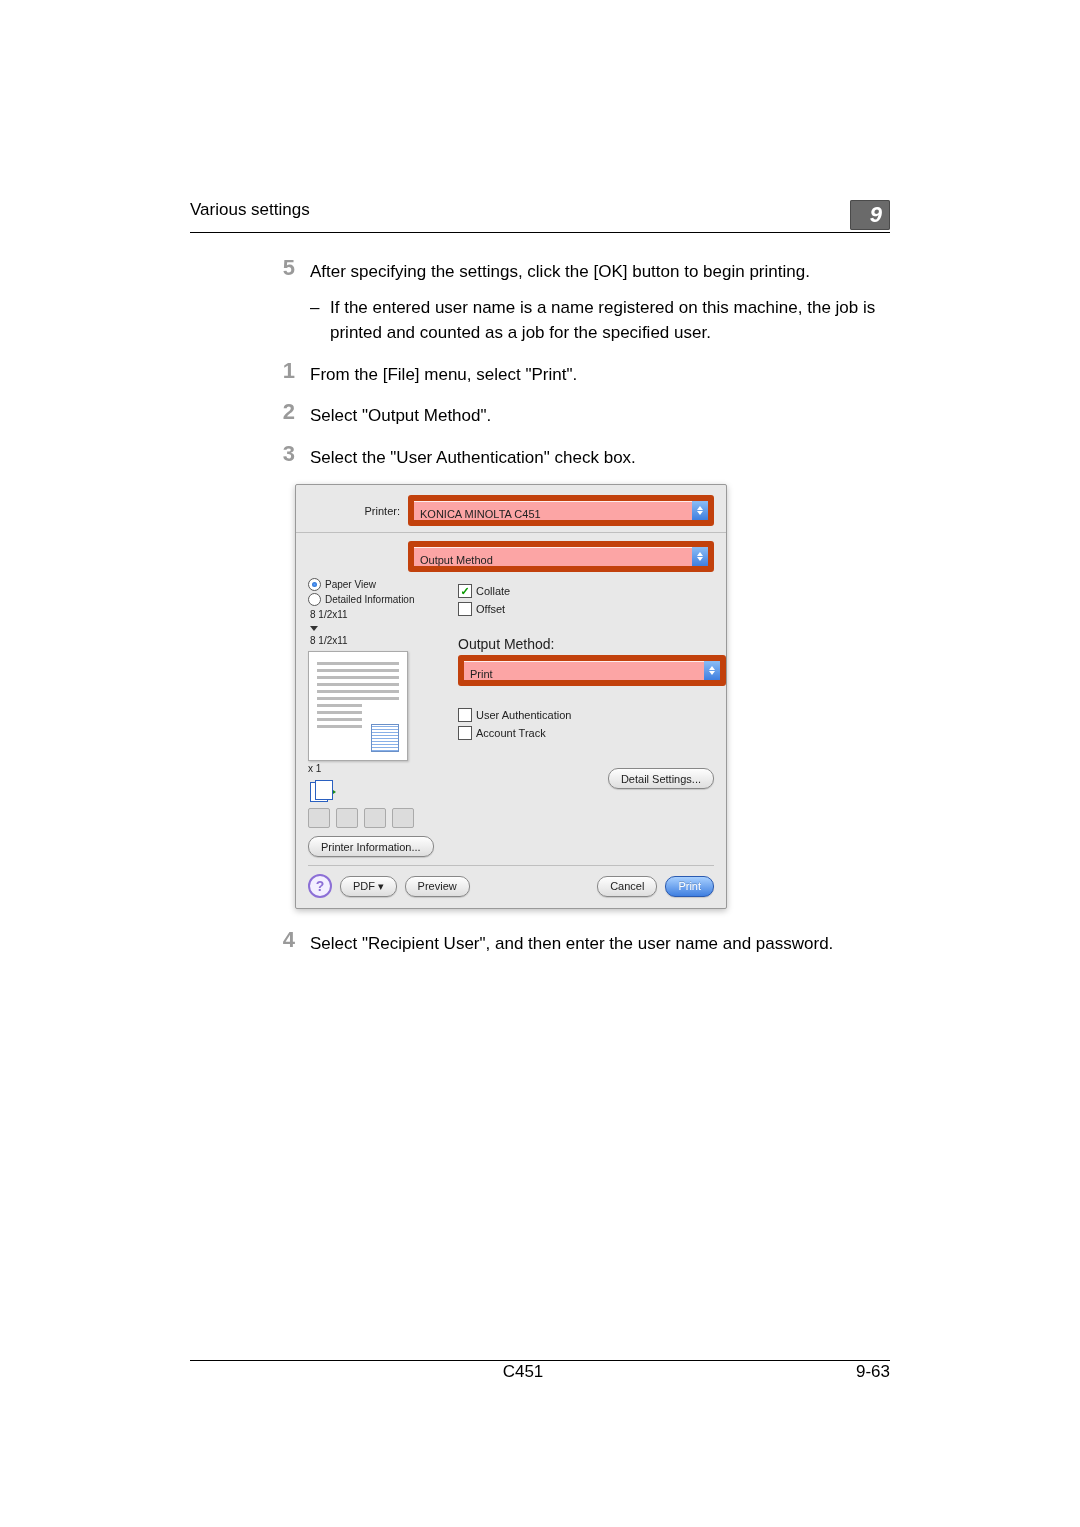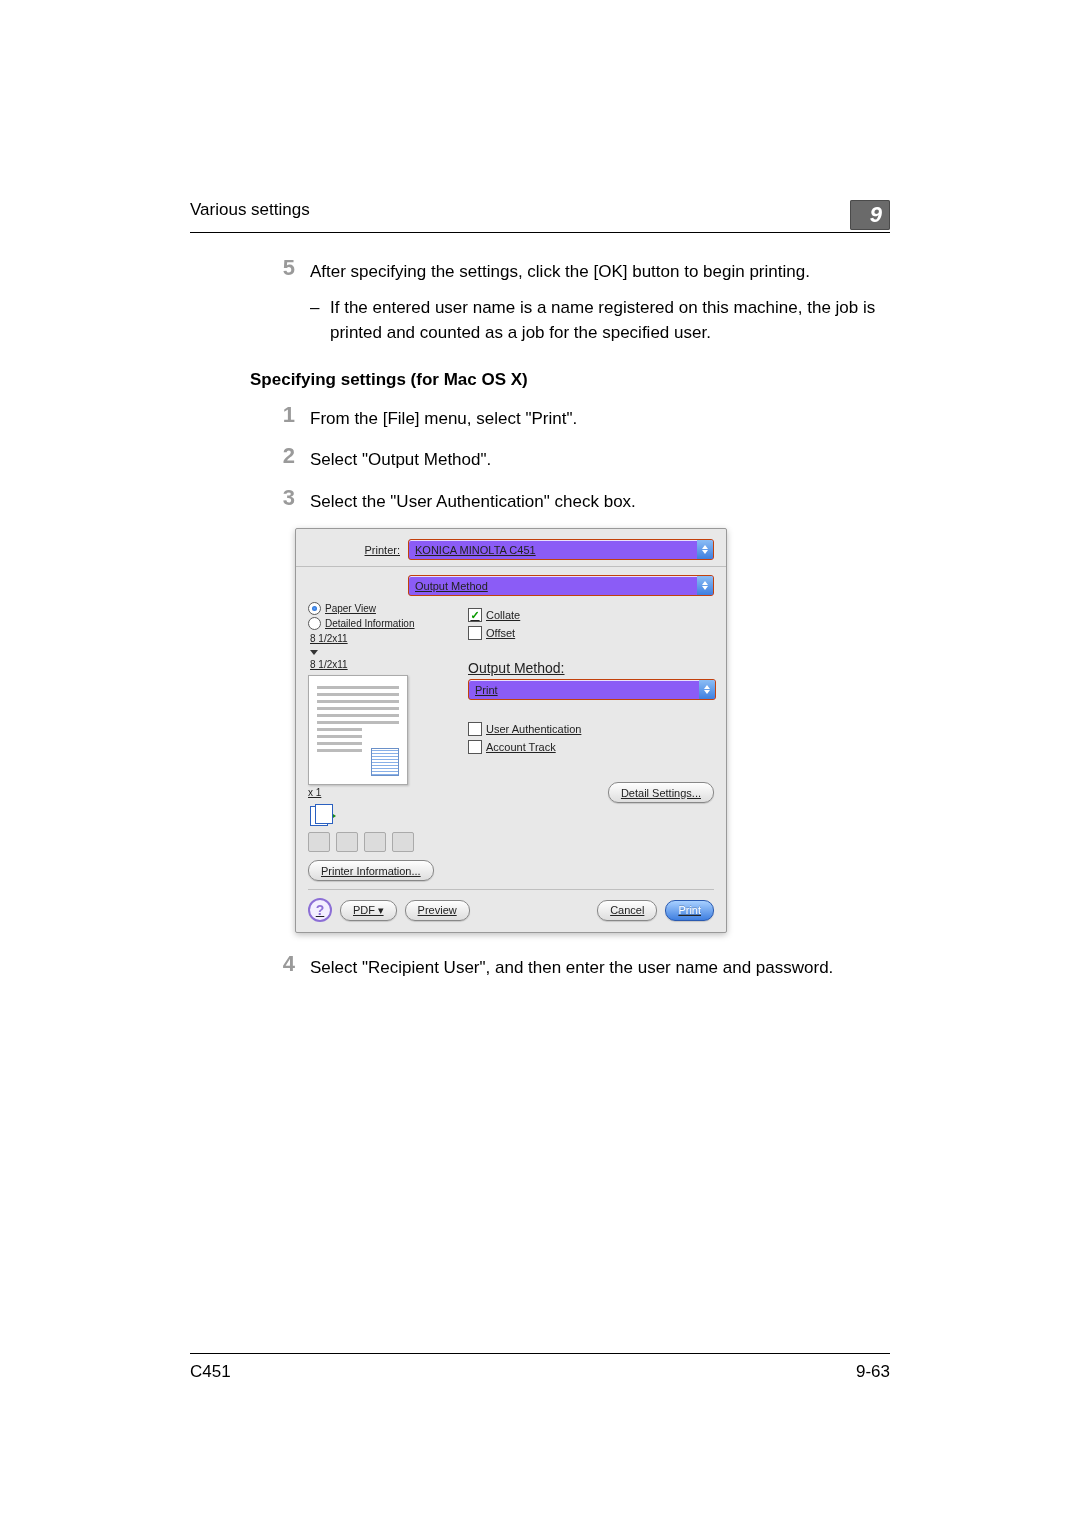--- a/index.html
+++ b/index.html
@@ -86,43 +86,42 @@
   .dialog {
     width: 430px;
     margin: 12px 0 20px 105px;
     background: #e8e8e8;
     border: 1px solid #999;
     border-radius: 2px;
     box-shadow: 0 2px 6px rgba(0,0,0,0.25);
     font-family: "Lucida Grande", Arial, sans-serif;
     font-size: 11px;
     color: #222;
-    text-decoration: underline;
   }
   .dialog-inner {
     padding: 10px 12px 10px 12px;
   }
   .dlg-row {
     display: flex;
     align-items: center;
     margin-bottom: 6px;
   }
   .dlg-label {
     width: 92px;
     text-align: right;
     padding-right: 8px;
     font-size: 11px;
   }
   .mac-select {
     flex: 1;
     display: flex;
-    align-items: center;
+    align-items: flex-end;
     height: 19px;
-    background: #8b5cf6;
-    border: 1px solid #c2410c;
+    background: #fca5a5;
+    border: 6px solid #c2410c;
     border-radius: 3px;
     box-shadow: inset 0 1px 0 rgba(255,255,255,0.8);
     overflow: hidden;
     font-size: 11px;
   }
   .mac-select .sel-text {
     flex: 1;
     padding: 0 6px;
     white-space: nowrap;
   }
@@ -143,21 +142,21 @@
   }
   .arrow-up { border-bottom: 4px solid #fff; }
   .arrow-down { border-top: 4px solid #fff; }
   .hr-line {
     border: none;
     border-top: 1px solid #bfbfbf;
     margin: 4px -12px 8px -12px;
   }
   .mid-cols {
     display: flex;
-    gap: 10px;
+    gap: 0;
   }
   .left-col {
     width: 150px;
   }
   .right-col {
     flex: 1;
     padding-top: 6px;
   }
   .radio-row {
     display: flex;
@@ -338,23 +337,24 @@
     font-size: 14px;
     background: #f3efff;
   }
   
   .page-footer {
     position: absolute;
     left: 190px;
     right: 190px;
     bottom: 145px;
     border-top: 1px solid #000;
-    padding-top: 8px;
+    padding-top: 1px;
     display: flex;
     font-size: 17px;
+    text-align: center;
   }
   .page-footer .pf-left { flex: 1; }
 </style>
 </head>
 <body>
 
 <div class="page">
 
   <div class="header-row">
     <div class="header-title">Various settings</div>
@@ -367,21 +367,20 @@
       <div class="step-text">
         <span>After specifying the settings, click the [OK] button to begin printing.</span>
         <div class="sub-bullet">
           <div class="sub-dash">–</div>
           <div class="sub-text">If the entered user name is a name registered on this machine, the job is printed and counted as a job for the specified user.</div>
         </div>
       </div>
     </div>
   </div>
 
-  <div class="subheading">Specifying settings (for Mac OS X)</div>
 
   <div class="indent-steps">
     <div class="step-row">
       <div class="step-num">1</div>
       <div class="step-text">From the [File] menu, select "Print".</div>
     </div>
     <div class="step-row">
       <div class="step-num">2</div>
       <div class="step-text">Select "Output Method".</div>
     </div>

